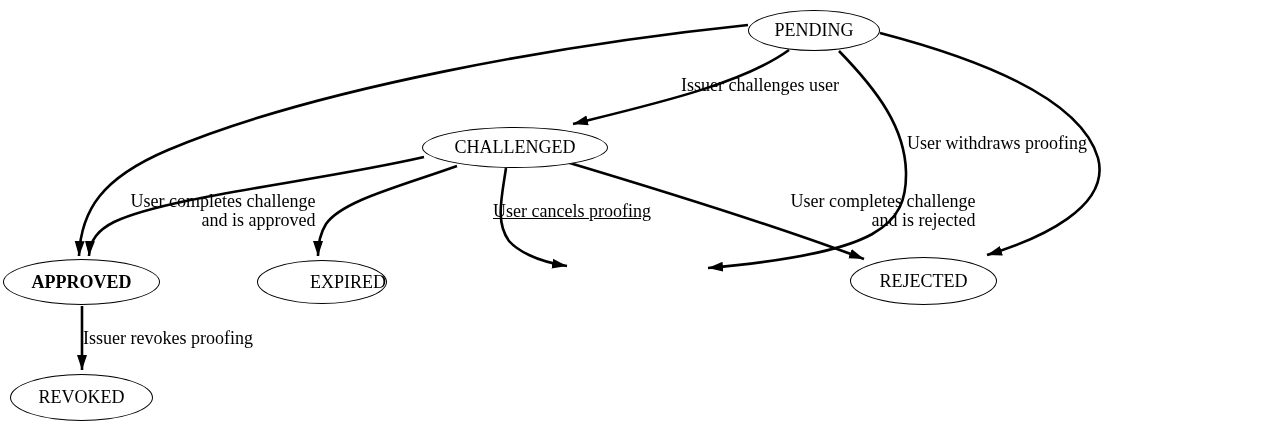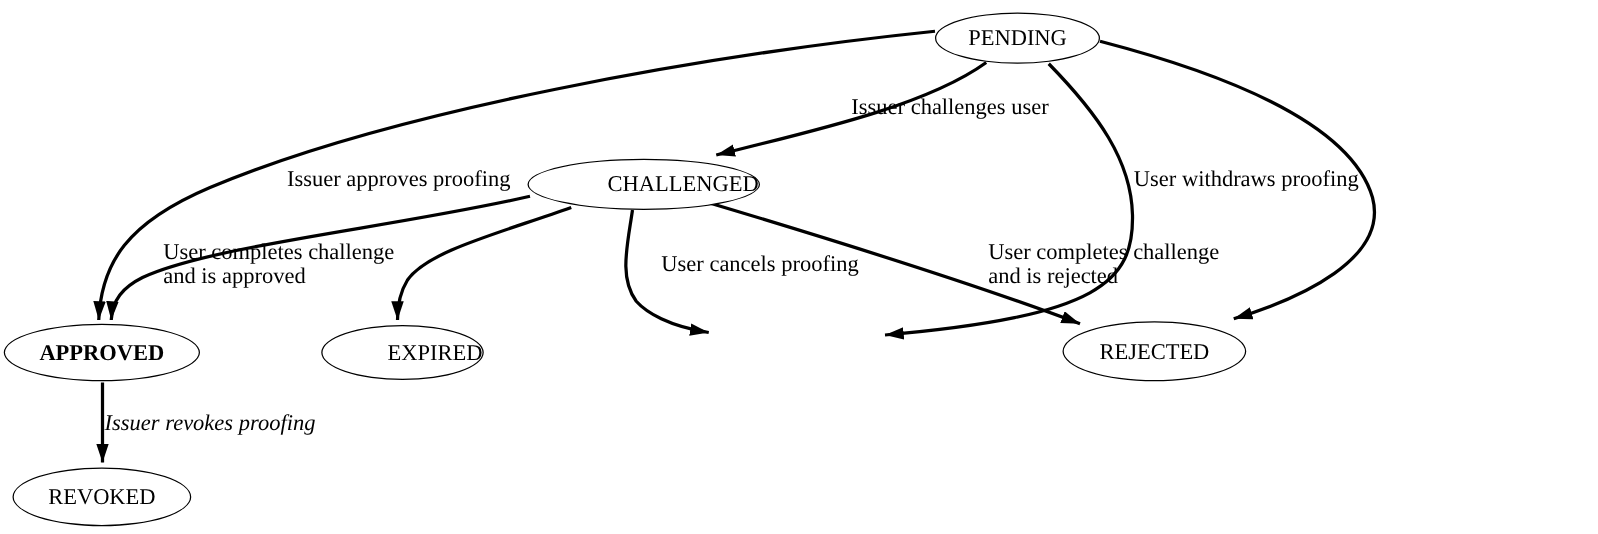--- a/index.html
+++ b/index.html
@@ -39,21 +39,21 @@
     box-sizing: border-box;
     font-size: 18px;
     white-space: nowrap;
   }
   .edge-label {
     position: absolute;
     z-index: 3;
     transform: translateX(-50%);
     font-size: 18px;
     line-height: 19px;
-    text-align: left;
+    text-align: right;
     white-space: pre-line;
   }
 </style>
 </head>
 <body>
 
 <div id="canvas">
 
   <svg id="edges-svg" width="1278" height="427" viewBox="0 0 1278 427">
     <defs>
@@ -68,39 +68,38 @@
     <path class="edge" d="M 424 157 C 315 182 170 196 114 222 C 98 230 90 240 89 256" marker-end="url(#ah)"></path>
     <path class="edge" d="M 457 166 C 398 187 342 201 326 224 C 321 232 318 242 318 256" marker-end="url(#ah)"></path>
     <path class="edge" d="M 506 168 C 502 196 495 222 509 241 C 517 250 535 261 567 266" marker-end="url(#ah)"></path>
     <path class="edge" d="M 563 161 C 670 193 790 231 864 259" marker-end="url(#ah)"></path>
     <path class="edge" d="M 82 306 L 82 370" marker-end="url(#ah)"></path>
   </svg>
 
   <div class="node" style="left:748px; top:10px; width:132px; height:41px;">
     <span>PENDING</span>
   </div>
-  <div class="node" style="left:422px; top:127px; width:186px; height:41px;justify-content:flex-end;">
+  <div class="node" style="left:422px; top:127px; width:186px; height:41px;">
     <span>CHALLENGED</span>
   </div>
   <div class="node" style="left:3px; top:259px; width:157px; height:46px;font-weight:bold;">
     <span>APPROVED</span>
   </div>
   <div class="node" style="left:257px; top:260px; width:130px; height:44px;justify-content:flex-end;">
     <span>EXPIRED</span>
   </div>
   <div class="node" style="left:850px; top:257px; width:147px; height:48px;">
     <span>REJECTED</span>
   </div>
   <div class="node" style="left:10px; top:374px; width:143px; height:47px;">
     <span>REVOKED</span>
   </div>
 
   <div class="edge-label" style="left:760px; top:76px;">Issuer challenges user</div>
-  <div class="edge-label" style="left:319px; top:134px;">Issuer approves proofing</div>
   <div class="edge-label" style="left:997px; top:134px;">User withdraws proofing</div>
   <div class="edge-label" style="left:223px; top:192px;">User completes challenge
 and is approved</div>
-  <div class="edge-label" style="left:608px; top:202px;">User cancels proofing</div>
+  <div class="edge-label" style="left:572px; top:202px;text-decoration:underline;">User cancels proofing</div>
   <div class="edge-label" style="left:883px; top:192px;">User completes challenge
 and is rejected</div>
-  <div class="edge-label" style="left:168px; top:329px;font-style:italic;">Issuer revokes proofing</div>
+  <div class="edge-label" style="left:168px; top:329px;">Issuer revokes proofing</div>
 
 </div>
 
 </body></html>

